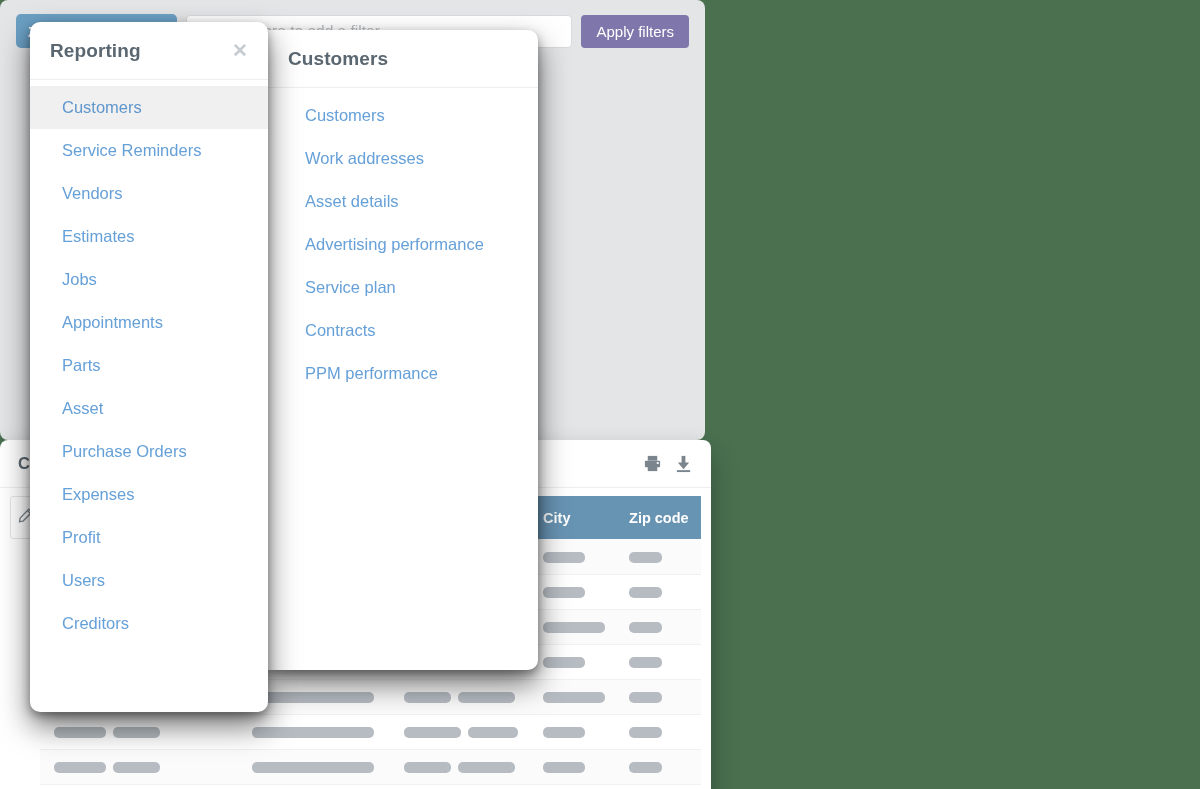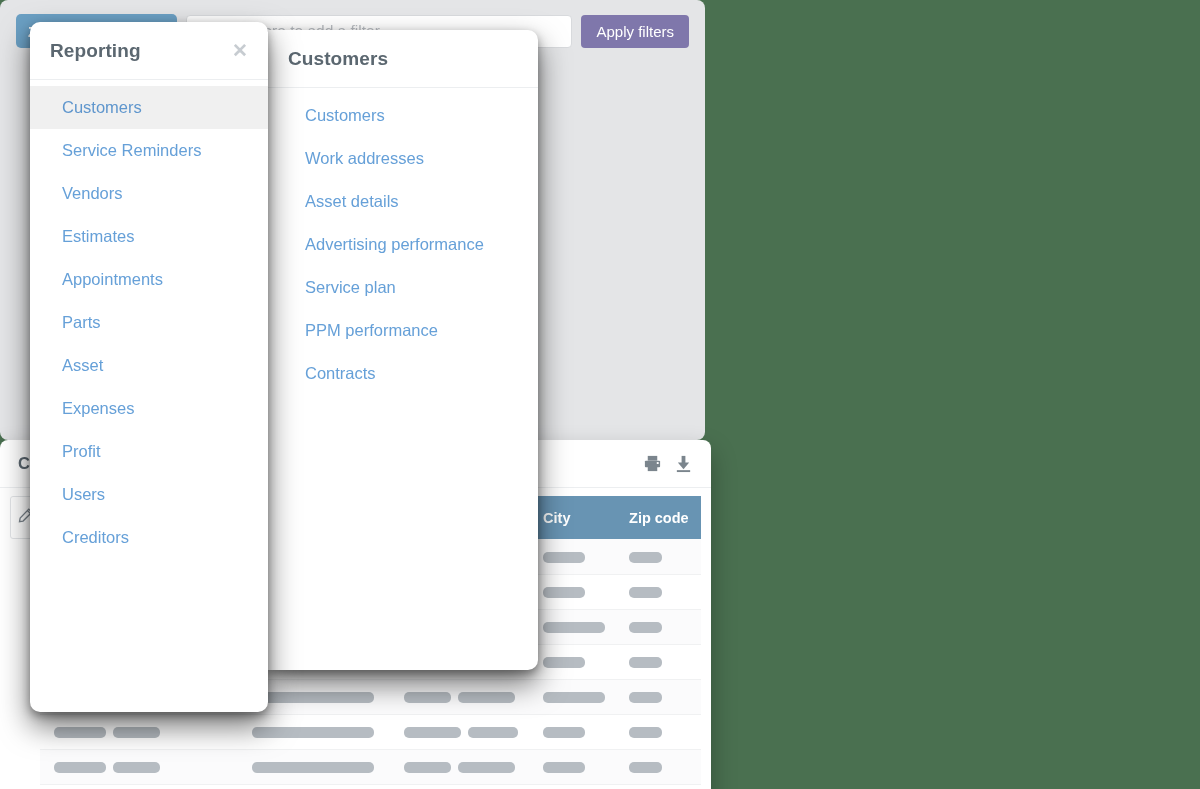--- a/index.html
+++ b/index.html
@@ -180,27 +180,33 @@
       <div class="nav-item">
           <span>Service Reminders</span>
         </div>
       <div class="nav-item">
           <span>Vendors</span>
         </div>
       <div class="nav-item">
           <span>Estimates</span>
         </div>
       <div class="nav-item">
+          <span>Jobs</span>
+        </div>
+      <div class="nav-item">
           <span>Appointments</span>
         </div>
       <div class="nav-item">
           <span>Parts</span>
         </div>
       <div class="nav-item">
           <span>Asset</span>
+        </div>
+      <div class="nav-item">
+          <span>Purchase Orders</span>
         </div>
       <div class="nav-item">
           <span>Expenses</span>
         </div>
       <div class="nav-item">
           <span>Profit</span>
         </div>
       <div class="nav-item">
           <span>Users</span>
         </div>
@@ -224,24 +230,24 @@
       <div class="nav-item">
           <span>Asset details</span>
         </div>
       <div class="nav-item">
           <span>Advertising performance</span>
         </div>
       <div class="nav-item">
           <span>Service plan</span>
         </div>
       <div class="nav-item">
+          <span>Contracts</span>
+        </div>
+      <div class="nav-item">
           <span>PPM performance</span>
-        </div>
-      <div class="nav-item">
-          <span>Contracts</span>
         </div>
     </div>
   </div>
 
   <div id="filter-panel">
     <div class="filter-row">
       <div class="filter-tag">
         <span class="tag-key">Zip code:</span>
         <span class="tag-val">33181</span>
         <span class="tag-x">✖</span>

